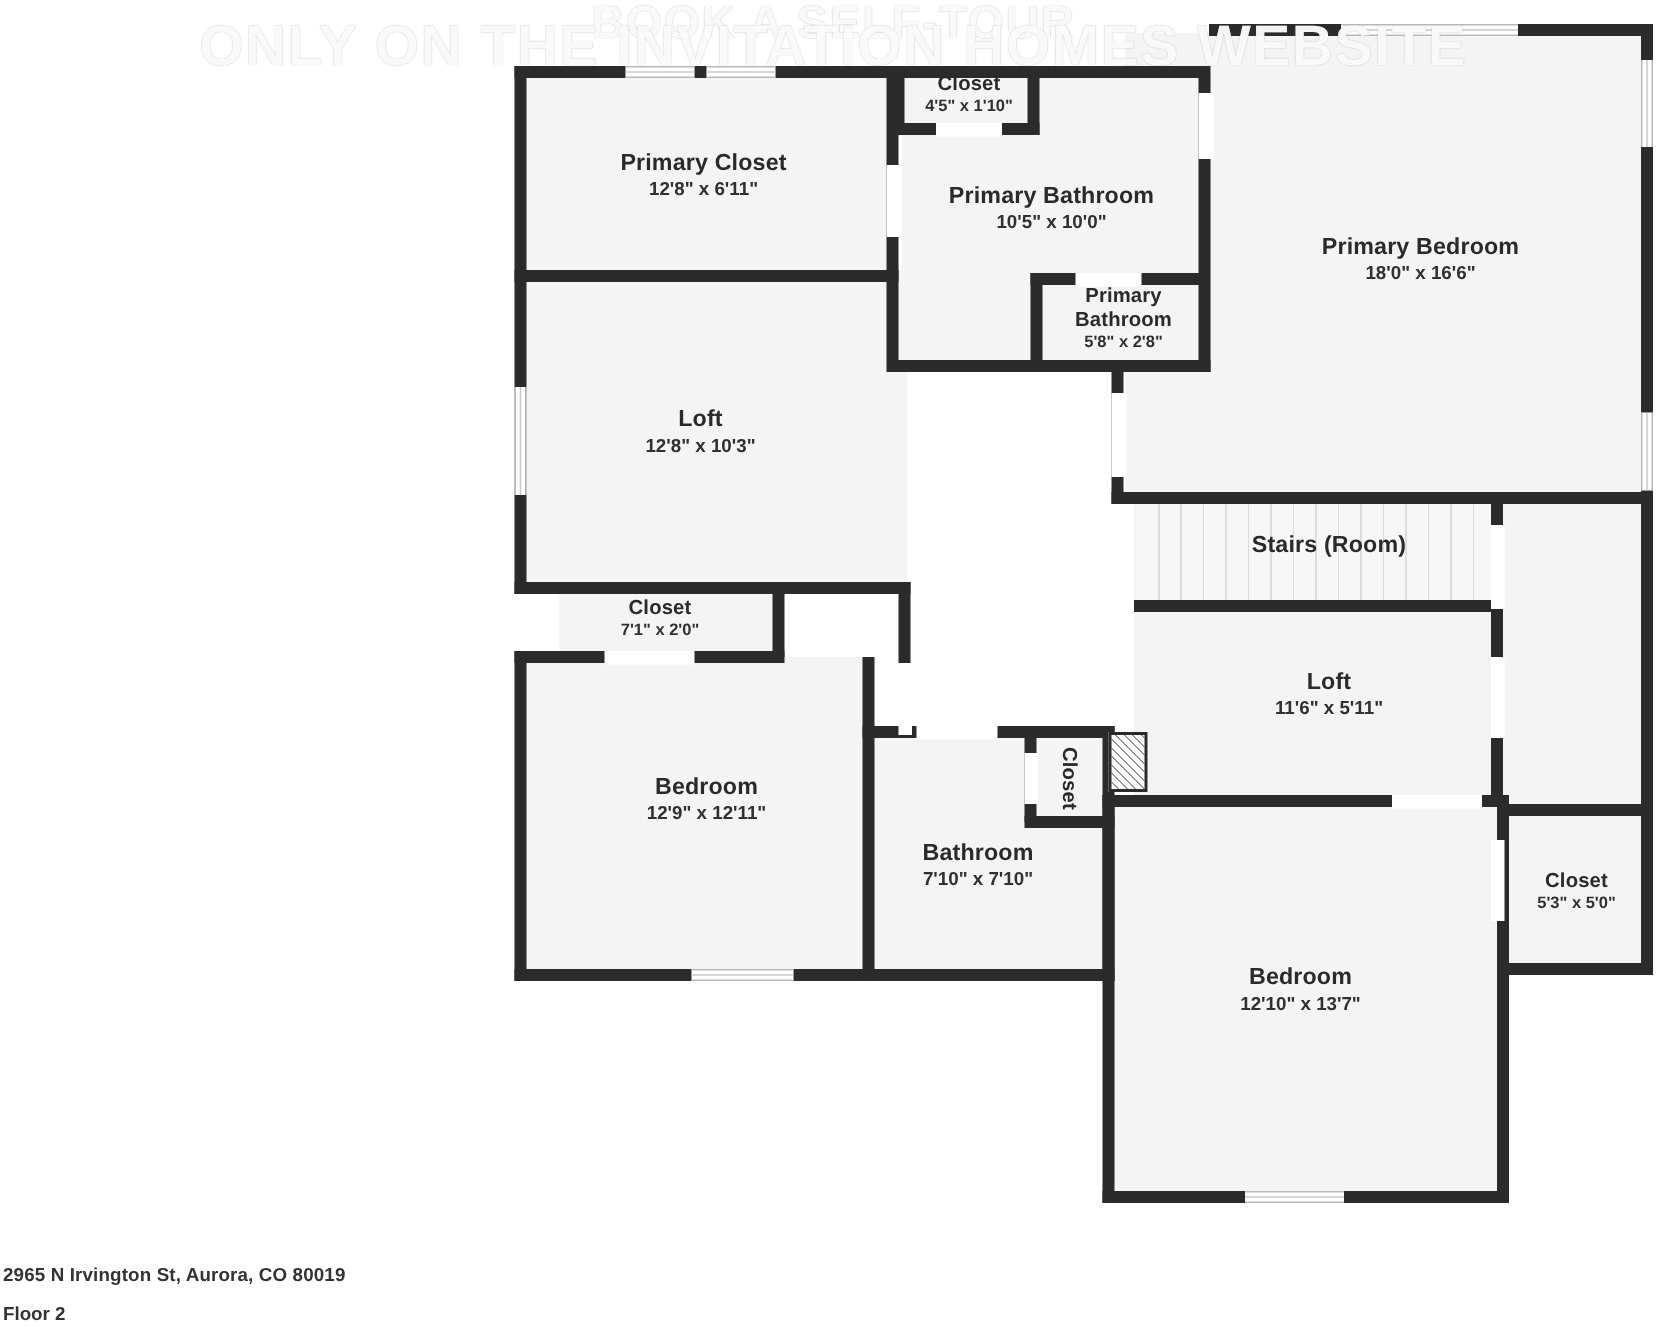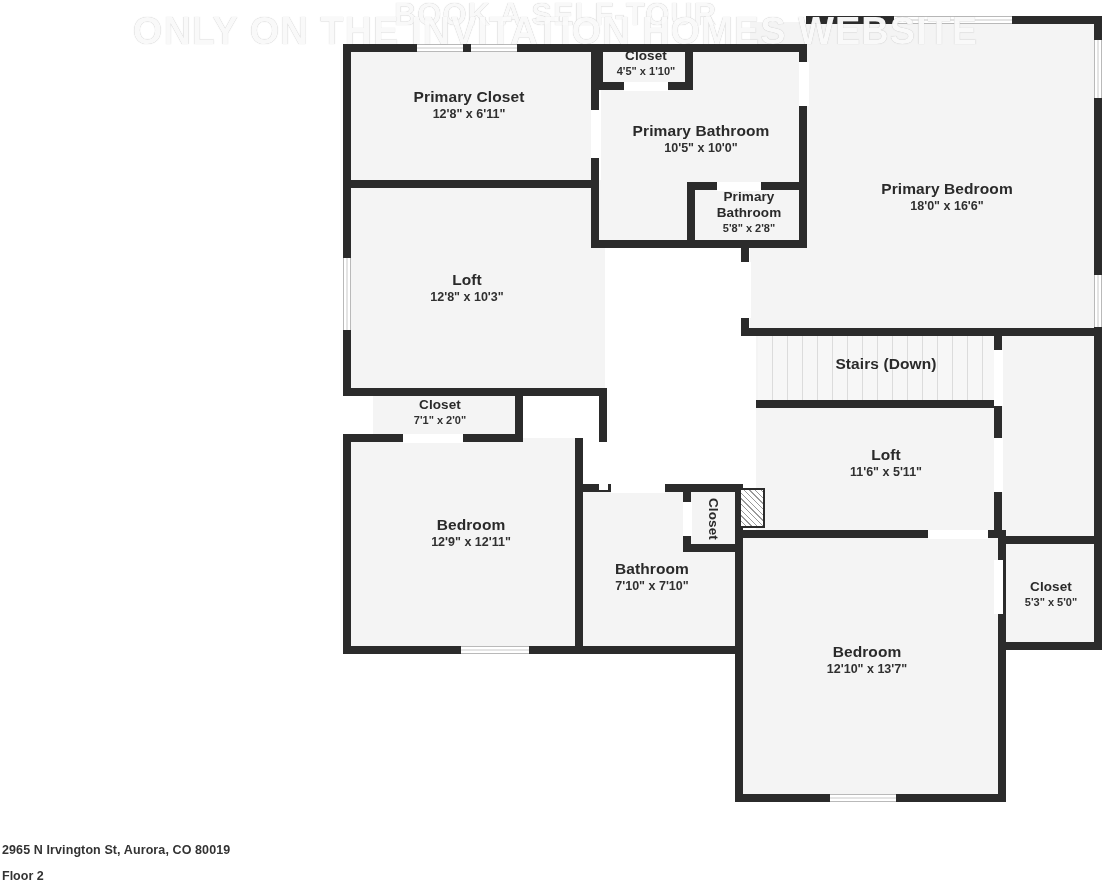--- a/index.html
+++ b/index.html
@@ -313,58 +313,58 @@
     <div class="gap" style="left:928px; top:530px; width:60px; height:9px;"></div>
 
     <div class="gap" style="left:994px; top:350px; width:9px;  height:56px;"></div>
 
     <div class="gap" style="left:994px; top:438px; width:9px;  height:54px;"></div>
 
     <div class="gap" style="left:994px; top:560px; width:9px;  height:54px;"></div>
 
     <div class="hatch" style="left:739px; top:488px; width:26px; height:40px;"></div>
 
-    <div class="label" style="left:369px; top:88px; width:200px;">
+    <div class="label" style="left:369px; top:100px; width:200px;">
       <span class="nm">Primary Closet</span>
       <span class="dim">12'8" x 6'11"</span>
     </div>
 
     <div class="label small" style="left:596px; top:48px; width:100px;">
       <span class="nm">Closet</span>
       <span class="dim">4'5" x 1'10"</span>
     </div>
 
     <div class="label" style="left:600px; top:122px; width:202px;">
       <span class="nm">Primary Bathroom</span>
       <span class="dim">10'5" x 10'0"</span>
     </div>
 
     <div class="label small wrapnm" style="left:693px; top:189px; width:112px;">
       <span class="nm">Primary
 Bathroom</span>
       <span class="dim">5'8" x 2'8"</span>
     </div>
 
-    <div class="label" style="left:847px; top:156px; width:200px;margin-top:24px;">
+    <div class="label" style="left:847px; top:156px; width:200px;">
       <span class="nm">Primary Bedroom</span>
       <span class="dim">18'0" x 16'6"</span>
     </div>
 
     <div class="label" style="left:367px; top:271px; width:200px;">
       <span class="nm">Loft</span>
       <span class="dim">12'8" x 10'3"</span>
     </div>
 
     <div class="label small" style="left:390px; top:397px; width:100px;">
       <span class="nm">Closet</span>
       <span class="dim">7'1" x 2'0"</span>
     </div>
 
     <div class="label" style="left:786px; top:355px; width:200px;">
-      <span class="nm">Stairs (Down)</span>
+      <span class="nm">Stairs (Room)</span>
     </div>
 
 
     <div class="label" style="left:786px; top:446px; width:200px;">
       <span class="nm">Loft</span>
       <span class="dim">11'6" x 5'11"</span>
     </div>
 
     <div class="label small" style="left:1001px; top:579px; width:100px;">
       <span class="nm">Closet</span>

